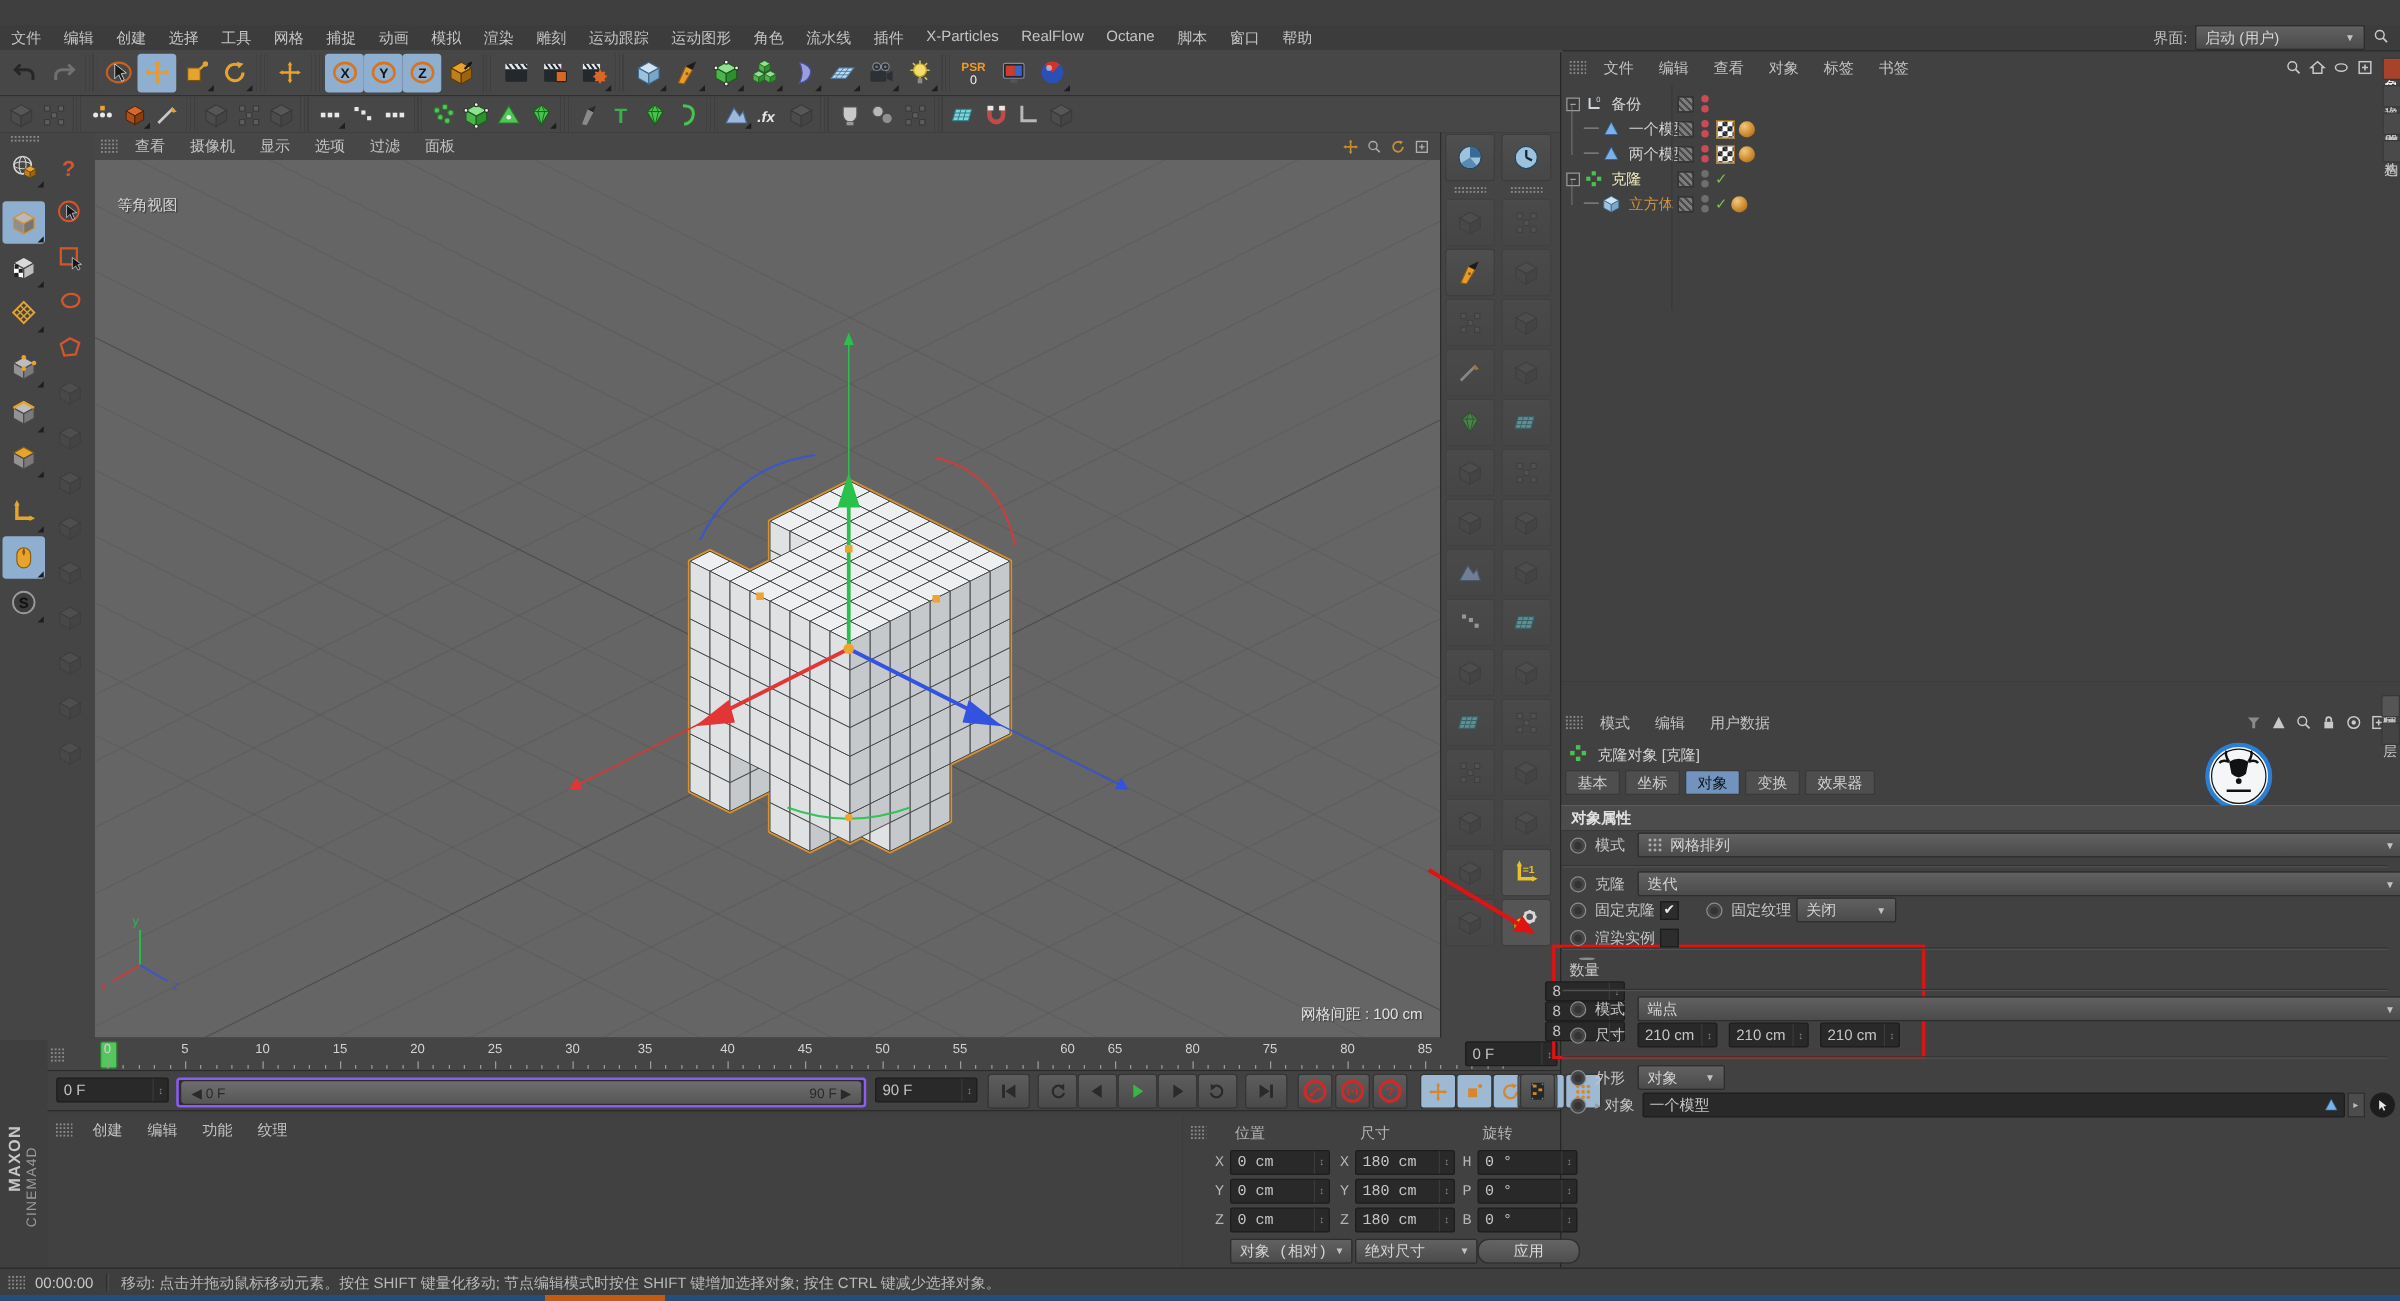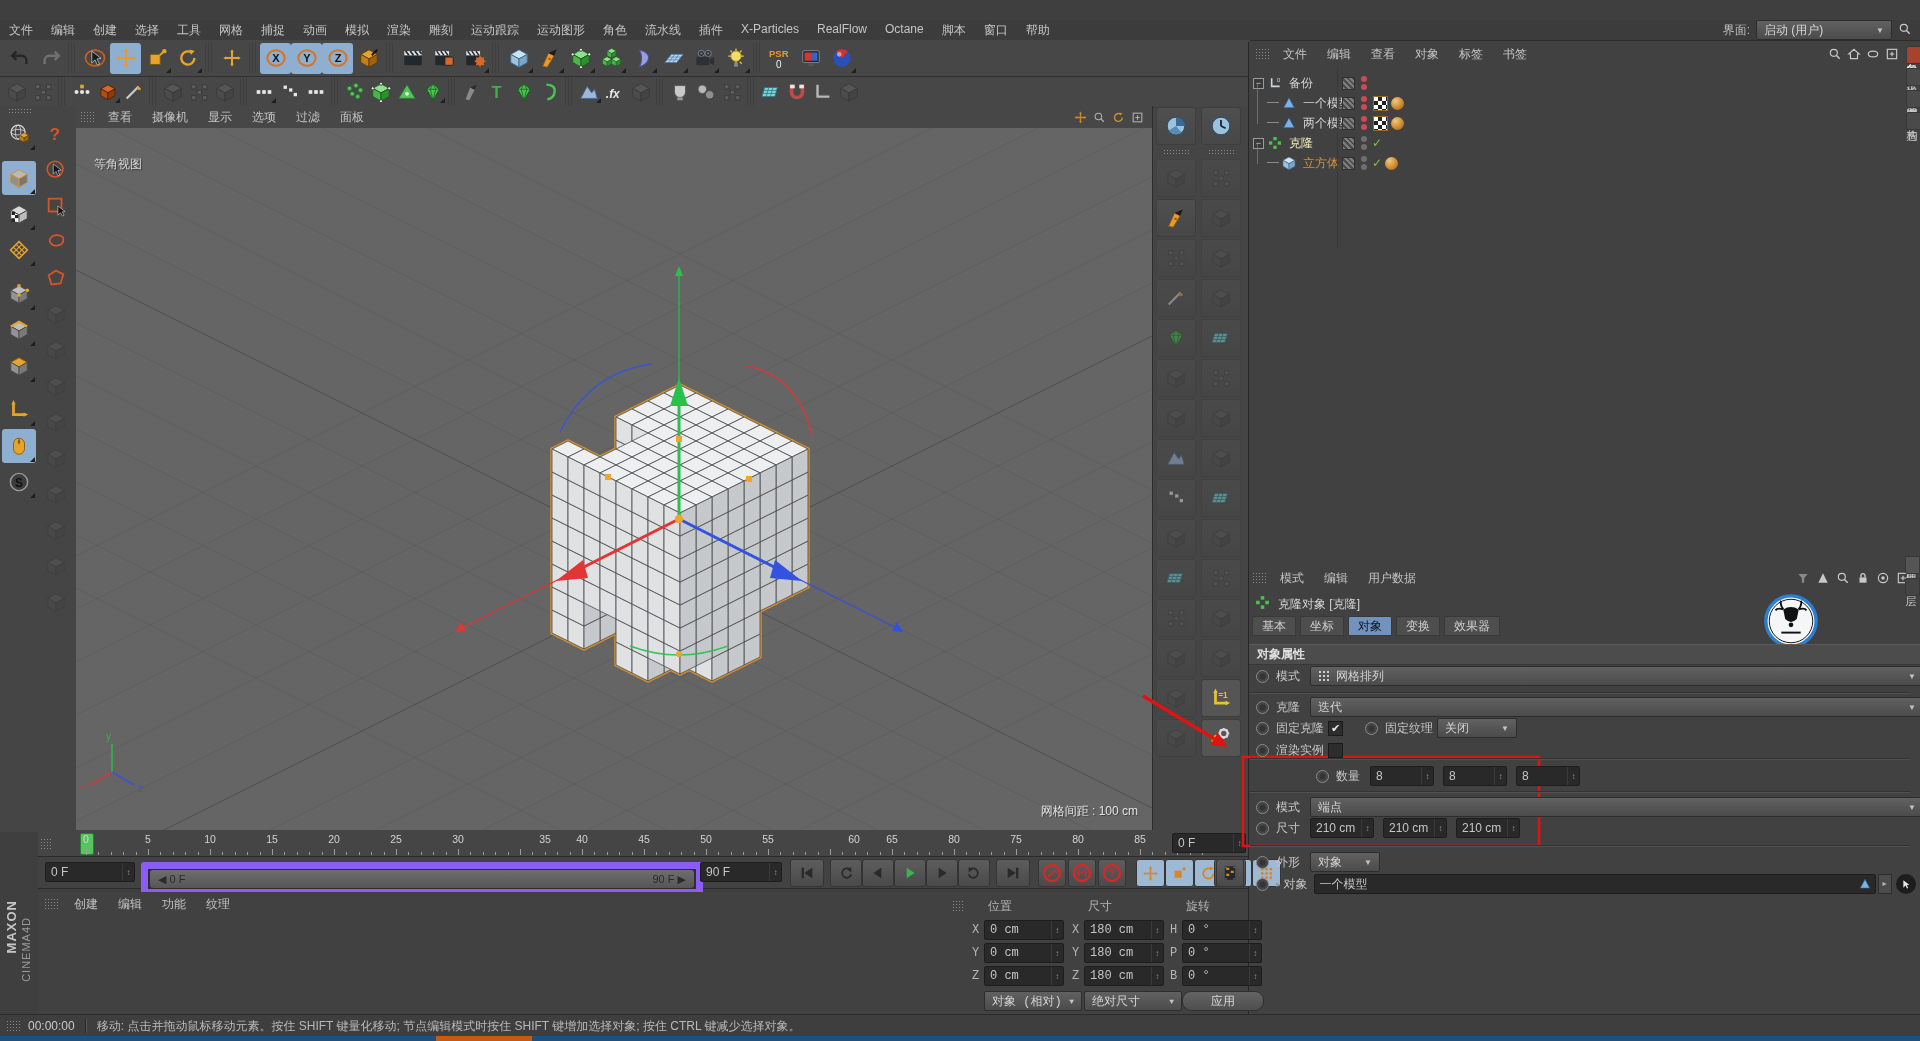--- a/index.html
+++ b/index.html
@@ -1742,21 +1742,21 @@
       <div class="tick" style="left: 382.8px; height: 3px;"></div>
       <div class="tick" style="left: 395.2px; height: 3px;"></div>
       <div class="tick" style="left: 407.6px; height: 3px;"></div>
       <div class="tick" style="left: 420px; height: 6px;"></div>
       <div class="tlabel" style="left: 420px;">30</div>
       <div class="tick" style="left: 432.4px; height: 3px;"></div>
       <div class="tick" style="left: 444.8px; height: 3px;"></div>
       <div class="tick" style="left: 457.2px; height: 3px;"></div>
       <div class="tick" style="left: 469.6px; height: 3px;"></div>
       <div class="tick" style="left: 482px; height: 6px;"></div>
-      <div class="tlabel" style="left: 507px;">35</div>
+      <div class="tlabel" style="left: 478px;">35</div>
       <div class="tick" style="left: 494.4px; height: 3px;"></div>
       <div class="tick" style="left: 506.8px; height: 3px;"></div>
       <div class="tick" style="left: 519.2px; height: 3px;"></div>
       <div class="tick" style="left: 531.6px; height: 3px;"></div>
       <div class="tick" style="left: 544px; height: 6px;"></div>
       <div class="tlabel" style="left: 544px;">40</div>
       <div class="tick" style="left: 556.4px; height: 3px;"></div>
       <div class="tick" style="left: 568.8px; height: 3px;"></div>
       <div class="tick" style="left: 581.2px; height: 3px;"></div>
       <div class="tick" style="left: 593.6px; height: 3px;"></div>
@@ -1819,21 +1819,21 @@
       <div class="spin abs" style="left:1134px;top:3px;width:72px;">
         <span class="val">0 F</span>
         <span class="ar">↕</span>
       </div>
     </div>
   <div id="transport" class="abs">
       <div class="spin abs" style="left:7px;top:5px;width:88px;">
         <span class="val">0 F</span>
         <span class="ar">↕</span>
       </div>
-      <div class="abs" style="left:103px;top:5px;width:548px;height:20px;background:#2e2e2e;border:7px solid #8b5cf6;border-radius:3px;">
+      <div class="abs" style="left:103px;top:5px;width:548px;height:20px;background:#2e2e2e;border:2px solid #8b5cf6;border-radius:3px;">
         <div style="position:absolute;left:2px;top:1px;right:2px;bottom:1px;border-radius:3px;background:linear-gradient(#6e6e6e,#565656);display:flex;align-items:center;color:#2a2a2a;font-size:11px;">
           <span style="padding-left:8px;">◀ 0 F</span>
           <span style="margin-left:auto;padding-right:8px;">90 F ▶</span>
         </div>
       </div>
       <div class="spin abs" style="left:662px;top:5px;width:80px;">
         <span class="val">90 F</span>
         <span class="ar">↕</span>
       </div>
       <div class="pbtn" style="left: 752px; width: 32px;">
@@ -2146,21 +2146,21 @@
         <span>关闭</span>
         <span class="arr">▼</span>
       </span>
     </div>
     <div class="arow abs" style="left: 1256px; top: 740px;">
       <span class="rec"></span>
       <span style="width:52px;">渲染实例</span>
       <span class="cb"></span>
     </div>
     <div class="hdiv abs" style="top:758px;"></div>
-    <div class="arow abs" style="left: 1316px; top: 766px;">
+    <div class="arow abs" style="left: 1236px; top: 766px; flex-direction: column;">
       <span class="rec"></span>
       <span style="width:34px;">数量</span>
       <span class="spin" style="width: 62px; margin-right: 9px;">
         <span class="val">8</span>
         <span class="ar">↕</span>
       </span>
       <span class="spin" style="width: 62px; margin-right: 9px;">
         <span class="val">8</span>
         <span class="ar">↕</span>
       </span>

